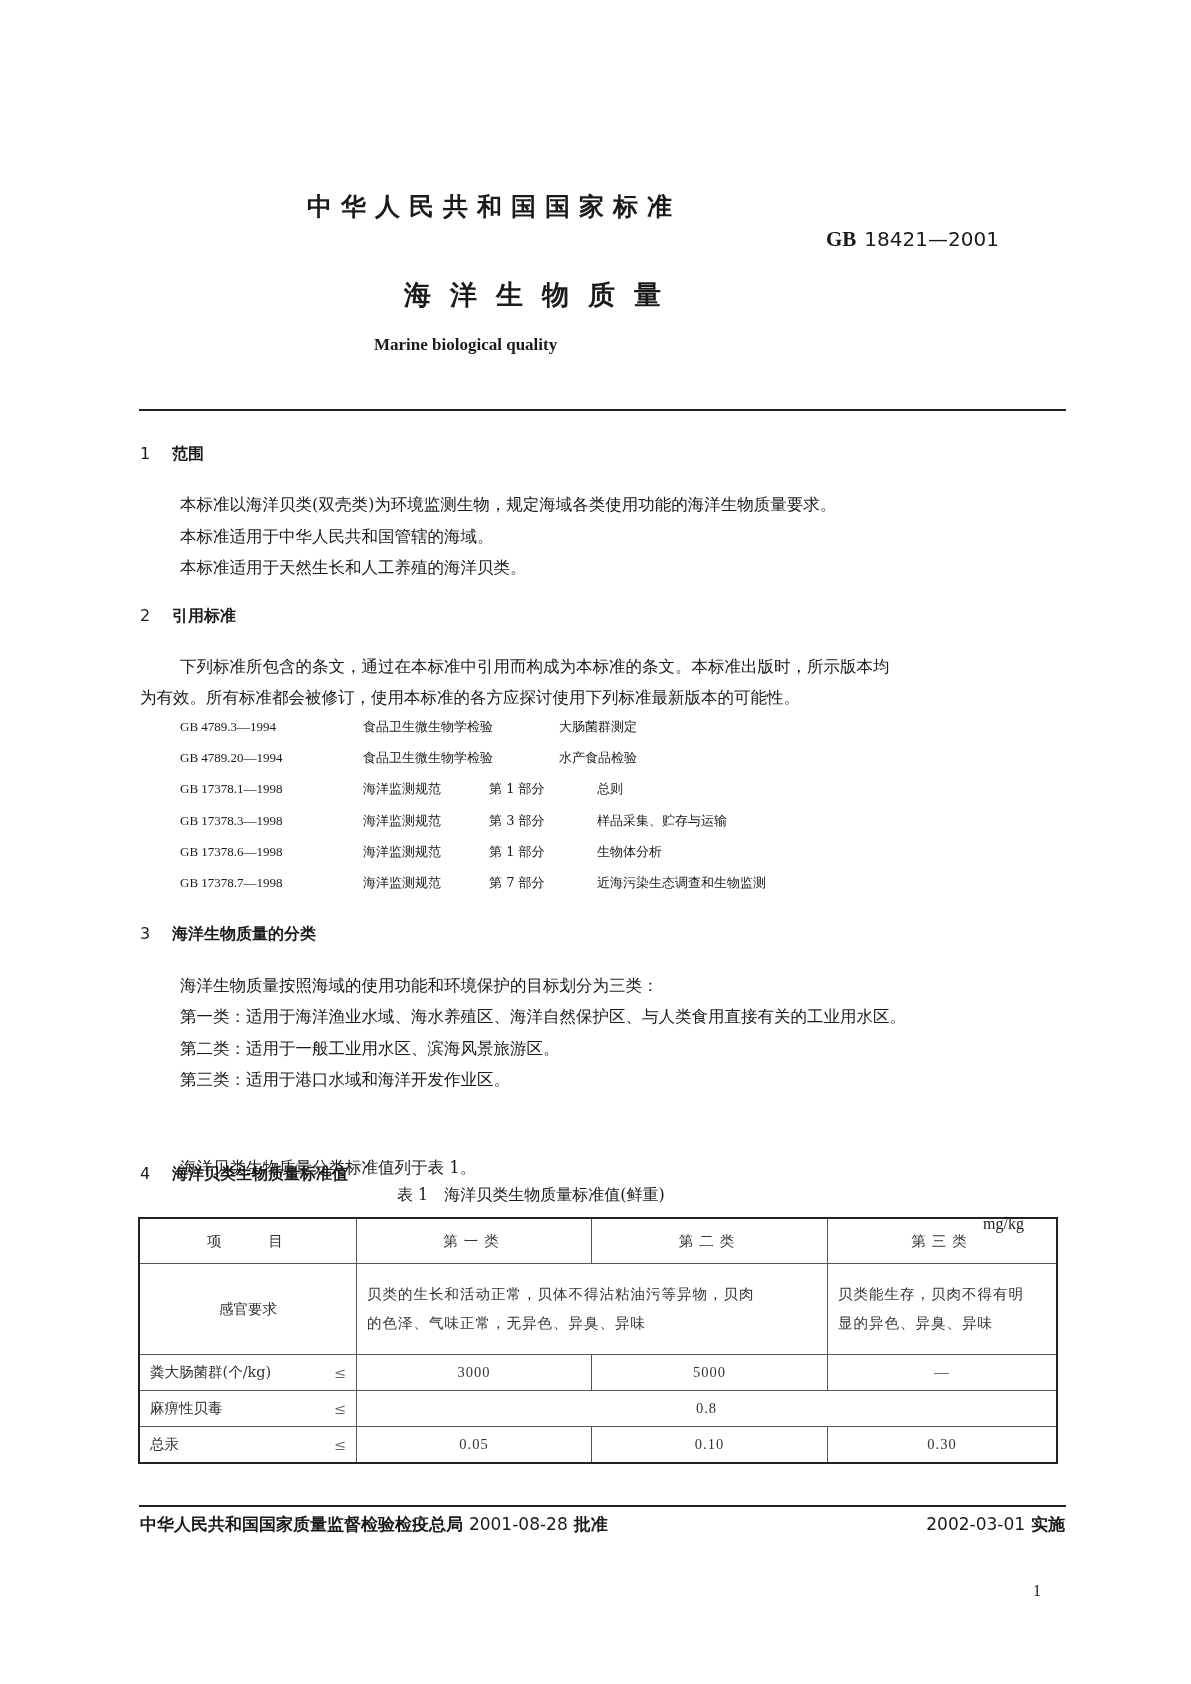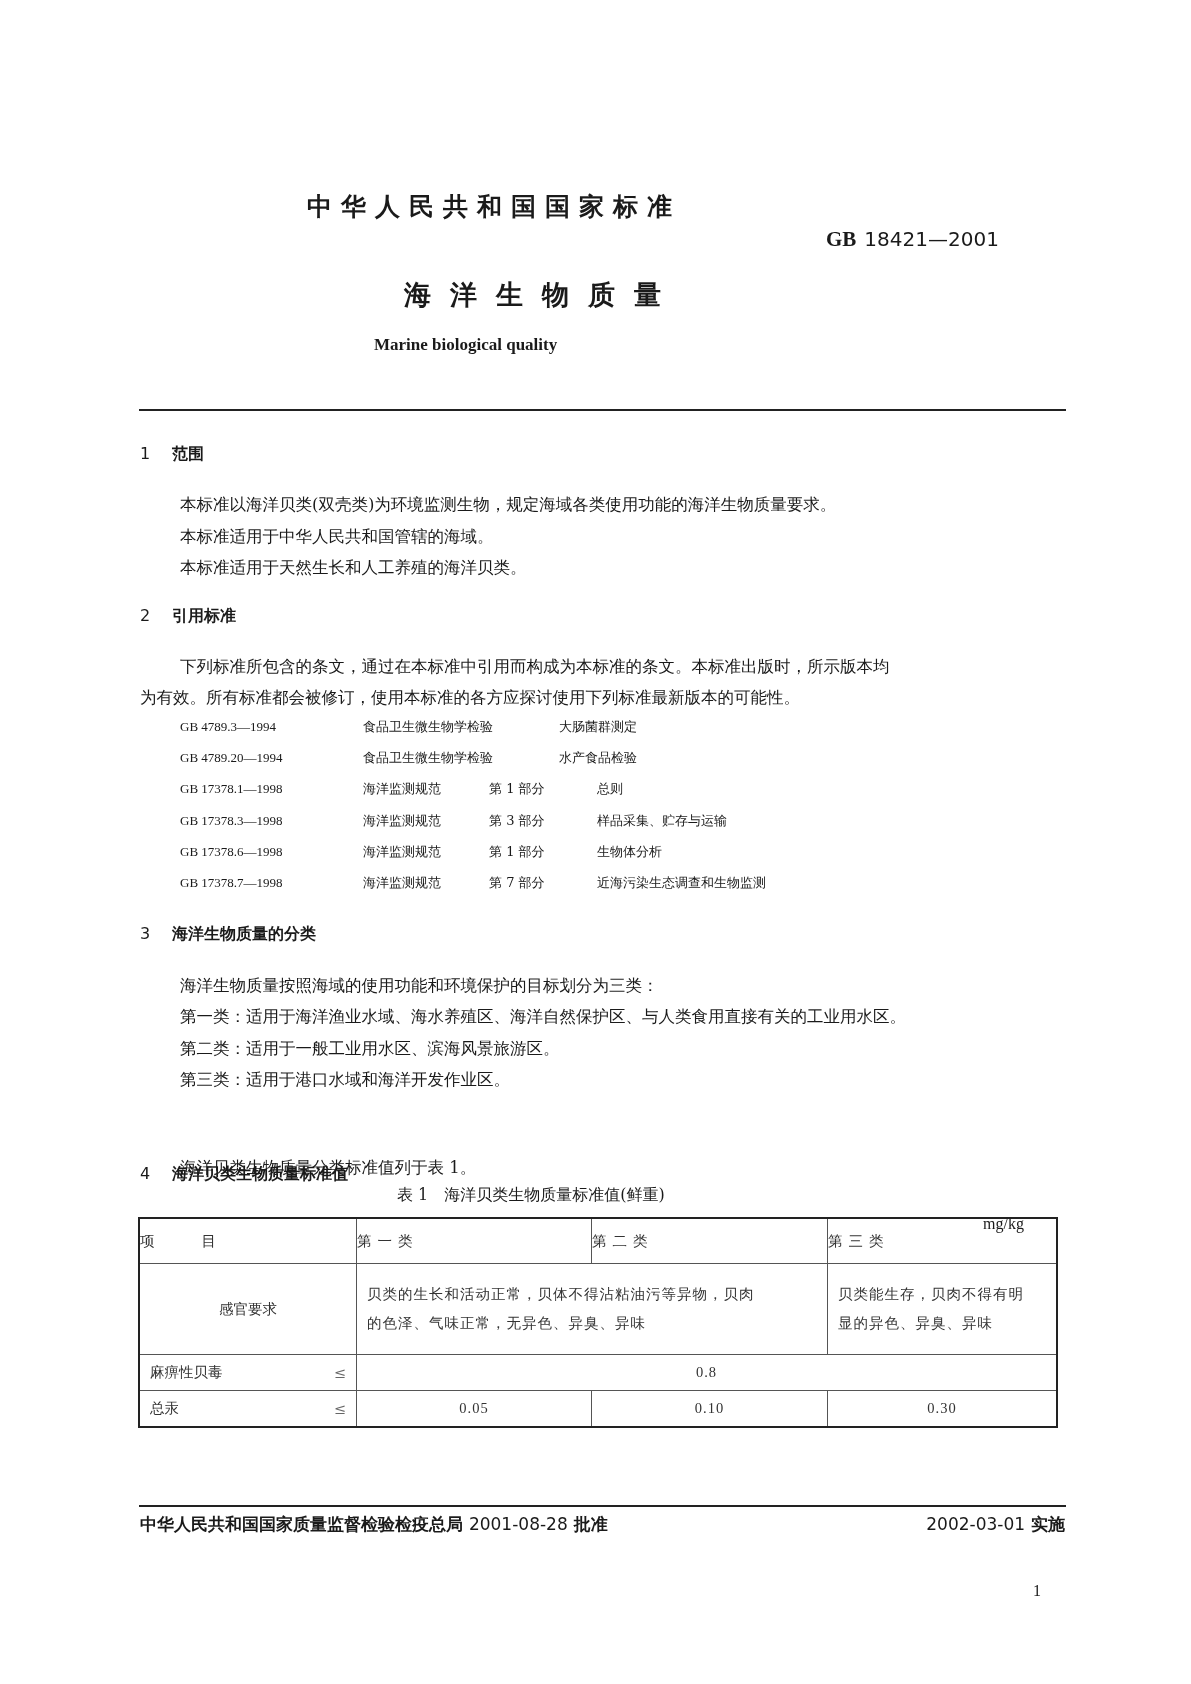--- a/index.html
+++ b/index.html
@@ -35,21 +35,21 @@
       position: absolute; left: 138px; top: 1217px; width: 920px;
       border-collapse: collapse; font-size: 14.5px; color: #333;
     }
     #std-table td, #std-table th {
       border: 1px solid #555; font-weight: normal; padding: 0;
     }
     #std-table { border: 2px solid #222; }
     #std-table .c0 { width: 216px; }
     #std-table .c1 { width: 234px; }
     #std-table .c2 { width: 235px; }
-    #std-table th { height: 44px; text-align: left; letter-spacing: 6px; margin-top: 36px; }
+    #std-table th { height: 44px; text-align: center; letter-spacing: 6px; margin-top: 36px; }
     #std-table tr.sensory td { height: 90px; }
     #std-table tr.row td { height: 35px; }
     .center { text-align: center; }
     .item-cell { padding: 0 10px !important; position: relative; }
     .item-cell .leq { position: absolute; right: 10px; top: 50%; transform: translateY(-50%); color: #666; }
     .sensory-text { padding: 0 10px !important; line-height: 29px; letter-spacing: 1px; }
     .num-val { font-family: "Liberation Serif", serif; letter-spacing: 1px; }
 
     #footer-left { left: 140px; top: 1513px; font-size: 17px; font-weight: bold; }
     #footer-left .date, #footer-right .date { font-weight: normal; }
@@ -130,20 +130,29 @@
       <div>贝类的生长和活动正常，贝体不得沾粘油污等异物，贝肉</div>
       <div>的色泽、气味正常，无异色、异臭、异味</div>
     </td>
     <td class="sensory-text">
       <div>贝类能生存，贝肉不得有明</div>
       <div>显的异色、异臭、异味</div>
     </td>
   </tr>
   <tr class="row">
     <td class="item-cell">
+      <span>粪大肠菌群(个/kg)</span>
+      <span class="leq">≤</span>
+    </td>
+    <td class="center num-val">3000</td>
+    <td class="center num-val">5000</td>
+    <td class="center num-val">—</td>
+  </tr>
+  <tr class="row">
+    <td class="item-cell">
       <span>麻痹性贝毒</span>
       <span class="leq">≤</span>
     </td>
     <td colspan="3" class="center num-val">0.8</td>
   </tr>
   <tr class="row">
     <td class="item-cell">
       <span>总汞</span>
       <span class="leq">≤</span>
     </td>

